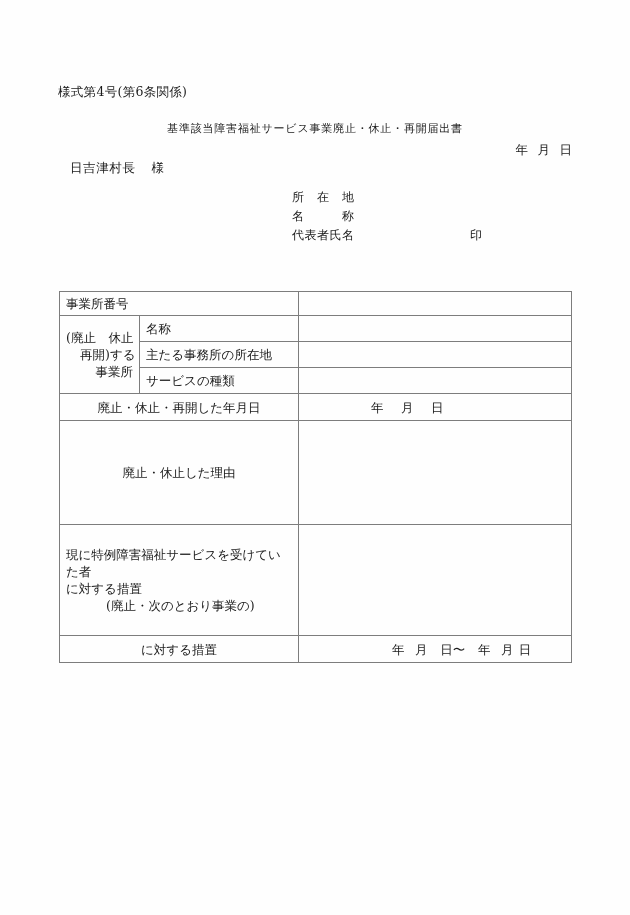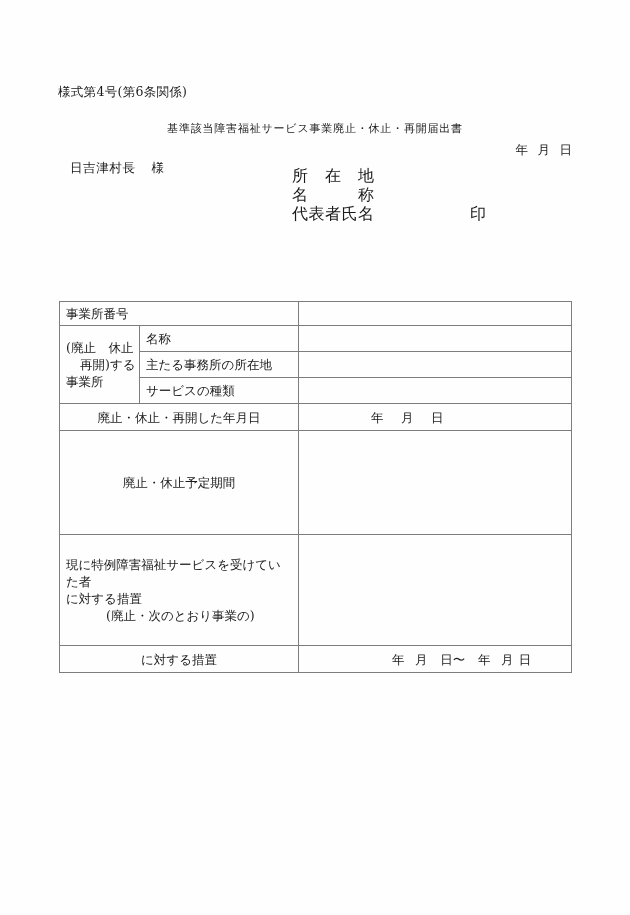--- a/index.html
+++ b/index.html
@@ -61,23 +61,22 @@
     font-size: 12.5px;
     letter-spacing: 0.6px;
     white-space: nowrap;
   }
   .addressee .sama { margin-left: 16px; }
 
   
   .applicant {
     position: absolute;
     left: 292px;
-    top: 168px;
-    font-size: 16px;
-    font-family: Liberation Mono, monospace;
+    top: 188px;
+    font-size: 12px;
   }
   .applicant .line {
     height: 19px;
     line-height: 19px;
     white-space: nowrap;
     position: relative;
   }
   .applicant .lbl {
     display: inline-block;
     width: 78px;
@@ -104,21 +103,20 @@
 
   
   .form-table {
     position: absolute;
     left: 59px;
     top: 291px;
     width: 512px;
     border-collapse: collapse;
     table-layout: fixed;
     font-size: 12.5px;
-    margin-top: 10px;
   }
   .form-table td {
     border: 1px solid #7d7d7d;
     padding: 0 6px;
     vertical-align: middle;
     line-height: 17px;
   }
   .col-a { width: 80px; }
   .col-b { width: 159px; }
   .col-c { width: 273px; }
@@ -129,21 +127,21 @@
   .r-103 { height: 103px; }
   .r-110 { height: 110px; }
 
   .ctr { text-align: center; }
   .lft { text-align: left; }
 
   
   .stack-label {
     font-size: 12.5px;
     line-height: 17px;
-    text-align: left;
+    text-align: right;
     white-space: nowrap;
   }
   .stack-label .indent { padding-left: 14px; }
 
   
   .date-slot {
     display: block;
     text-align: left;
     padding-left: 66px;
     white-space: nowrap;
@@ -244,21 +242,21 @@
       <tr>
         <td class="ctr r-26" colspan="2">廃止・休止・再開した年月日</td>
         <td class="r-26">
           <span class="date-slot">
             <span class="g">年</span><span class="g">月</span><span class="g last">日</span>
           </span>
         </td>
       </tr>
 
       <tr>
-        <td class="reason-cell r-103" colspan="2">廃止・休止予定期間</td>
+        <td class="reason-cell r-103" colspan="2">廃止・休止した理由</td>
         <td class="r-103"></td>
       </tr>
 
       <tr>
         <td class="measures-cell r-110" colspan="2">
           <span class="l1">現に特例障害福祉サービスを受けていた者</span>
           <span class="l2">に対する措置</span>
           <span class="l3">(廃止・次のとおり事業の)</span>
         </td>
         <td class="r-110"></td>

